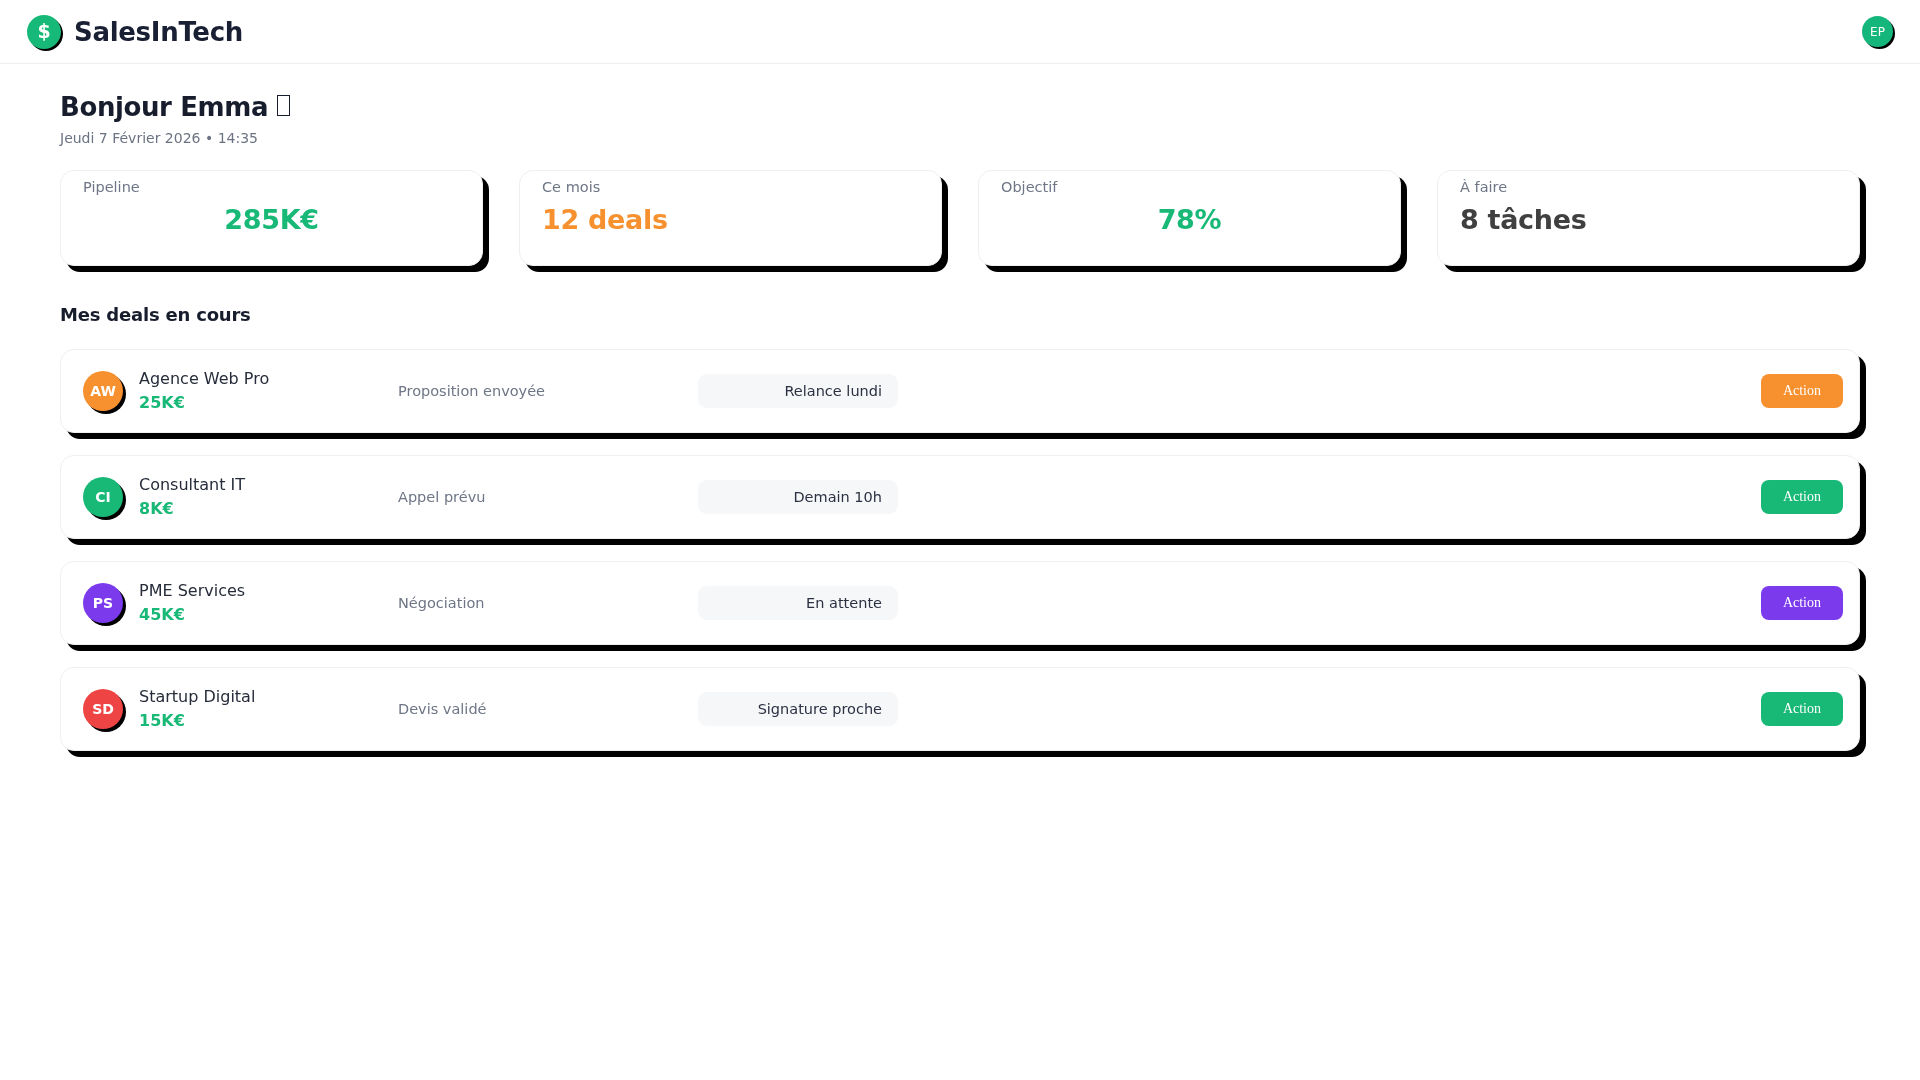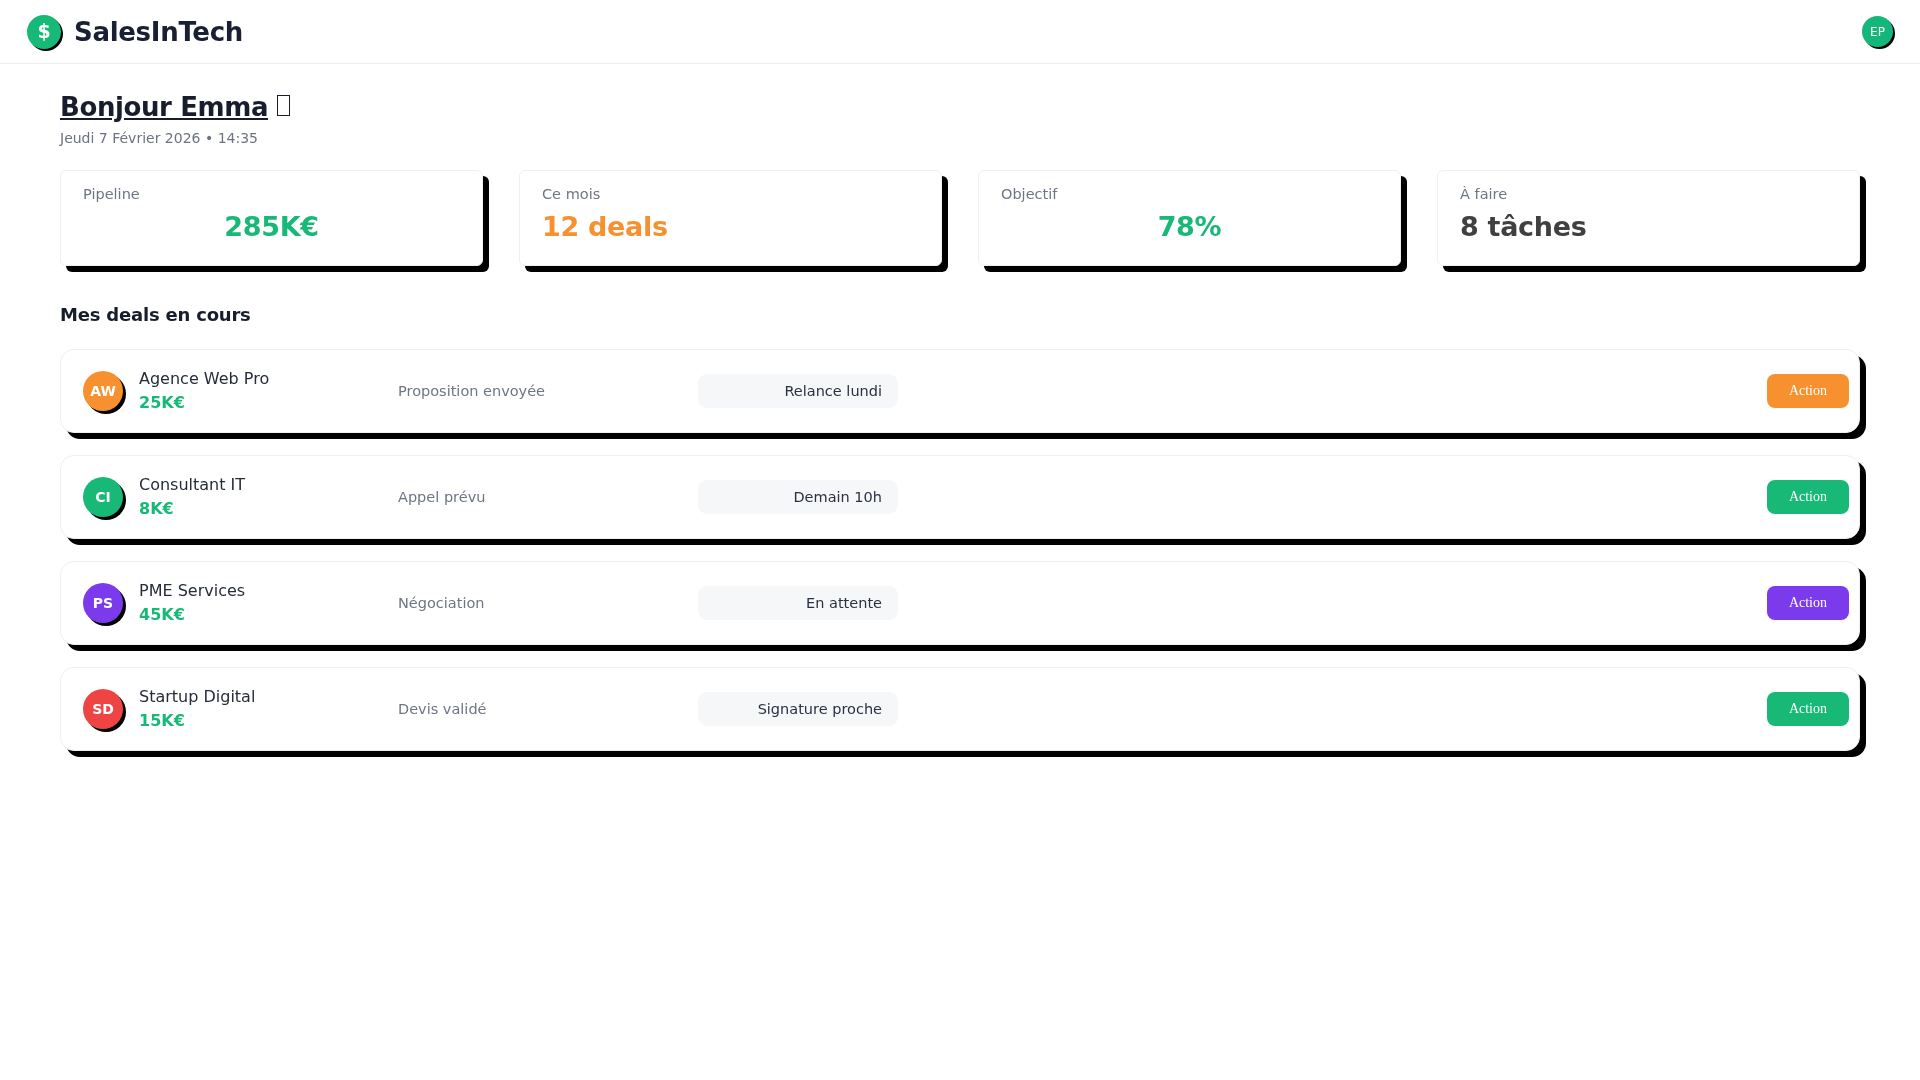--- a/index.html
+++ b/index.html
@@ -69,21 +69,20 @@
   }
 
   .greeting {
     font-size: 26px;
     font-weight: bold;
     letter-spacing: -0.4px;
     color: #171d2d;
     display: flex;
     align-items: baseline;
     gap: 9px;
-    text-decoration: underline;
   }
   .greeting-emoji {
     font-size: 22px;
     display: inline-block;
     width: 13px;
     height: 21px;
     border: 1.5px solid #171d2d;
   }
   .datetime {
     margin-top: 8px;
@@ -94,22 +93,22 @@
   
   .stats {
     margin-top: 24px;
     display: grid;
     grid-template-columns: repeat(4, 1fr);
     gap: 36px;
   }
   .stat-card {
     background: #ffffff;
     border: 1px solid #edeff2;
-    border-radius: 6px;
-    padding: 15px 22px 22px 22px;
+    border-radius: 14px;
+    padding: 8px 22px 22px 22px;
     box-shadow: 6px 6px 0 #000000;
     min-height: 96px;
   }
   .stat-label {
     font-size: 14.5px;
     color: #6e7686;
     margin-bottom: 9px;
   }
   .stat-value {
     font-size: 27px;
@@ -137,21 +136,21 @@
     gap: 22px;
   }
   .deal-row {
     background: #ffffff;
     border: 1px solid #edeff2;
     border-radius: 14px;
     box-shadow: 6px 6px 0 #000000;
     height: 84px;
     display: flex;
     align-items: center;
-    padding: 0 10px 0 22px;
+    padding: 0 16px 0 22px;
   }
   .deal-id {
     display: flex;
     align-items: center;
     gap: 16px;
     width: 315px;
     flex: 0 0 315px;
   }
   .avatar-deal {
     width: 40px;

